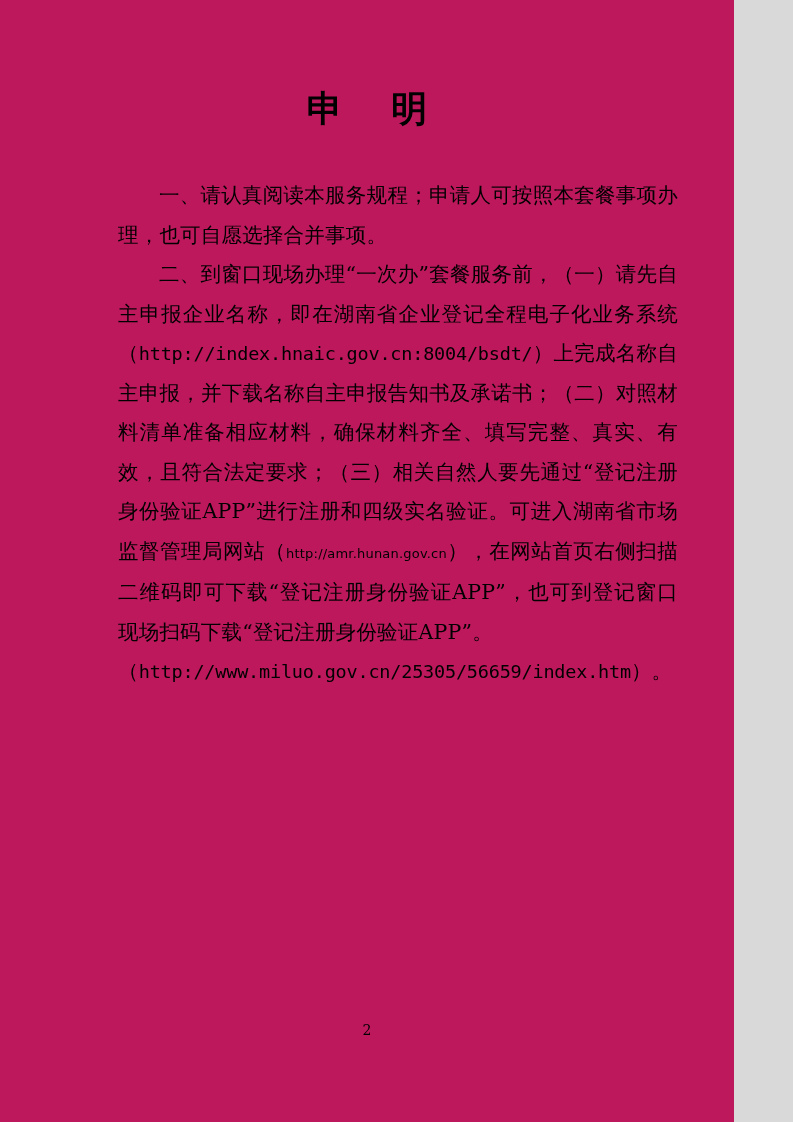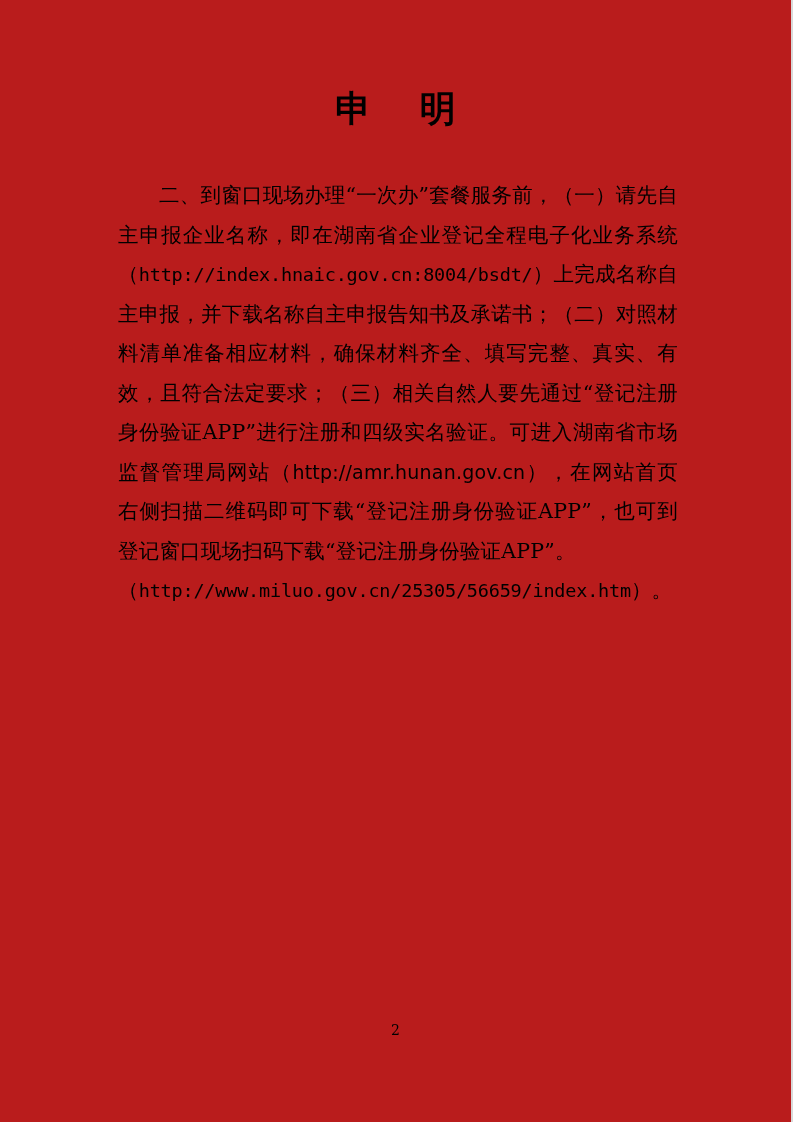--- a/index.html
+++ b/index.html
@@ -1,23 +1,23 @@
 <!DOCTYPE html>
 <html><head>
 <meta charset="utf-8">
 <style>
   html, body {
     margin: 0;
     padding: 0;
     background: #d9d9d9;
   }
   .page {
-    width: 791px;
+    width: 734px;
     height: 1122px;
-    background: #b91c1c;
+    background: #be185d;
     position: relative;
     box-sizing: border-box;
     font-family: "DejaVu Serif", "Liberation Serif", serif;
     color: #000000;
     overflow: hidden;
   }
   .doc-title {
     position: absolute;
     top: 86px;
     left: 0;
@@ -48,40 +48,43 @@
   .para.noindent {
     text-indent: 0;
   }
   .mono {
     font-family: "DejaVu Sans Mono", "Liberation Mono", monospace;
     font-size: 18.5px;
     letter-spacing: -0.2px;
   }
   .sans {
     font-family: "DejaVu Sans", "Liberation Sans", sans-serif;
-    font-size: 19px;
+    font-size: 13px;
   }
   .page-number {
     position: absolute;
     left: 0;
     width: 100%;
     top: 1022px;
     text-align: center;
     font-family: "DejaVu Serif", "Liberation Serif", serif;
     font-size: 14px;
   }
 </style>
 </head>
 <body>
 
 <div class="page">
 
   <div class="doc-title">申  明</div>
 
   <div class="body-block">
+    <p class="para">
+      <span>一、请认真阅读本服务规程；申请人可按照本套餐事项办理，也可自愿选择合并事项。</span>
+    </p>
 
     <p class="para">
       <span>二、到窗口现场办理“一次办”套餐服务前，（一）请先自主申报企业名称，即在湖南省企业登记全程电子化业务系统（</span><span class="mono">http://index.hnaic.gov.cn:8004/bsdt/</span><span>）上完成名称自主申报，并下载名称自主申报告知书及承诺书；（二）对照材料清单准备相应材料，确保材料齐全、填写完整、真实、有效，且符合法定要求；（三）相关自然人要先通过“登记注册身份验证APP”进行注册和四级实名验证。可进入湖南省市场监督管理局网站（</span><span class="sans">http://amr.hunan.gov.cn</span><span>），在网站首页右侧扫描二维码即可下载“登记注册身份验证APP”，也可到登记窗口现场扫码下载“登记注册身份验证APP”。</span>
     </p>
 
 
     <p class="para noindent">
       <span>（</span><span class="mono">http://www.miluo.gov.cn/25305/56659/index.htm</span><span>）。</span>
     </p>
   </div>

